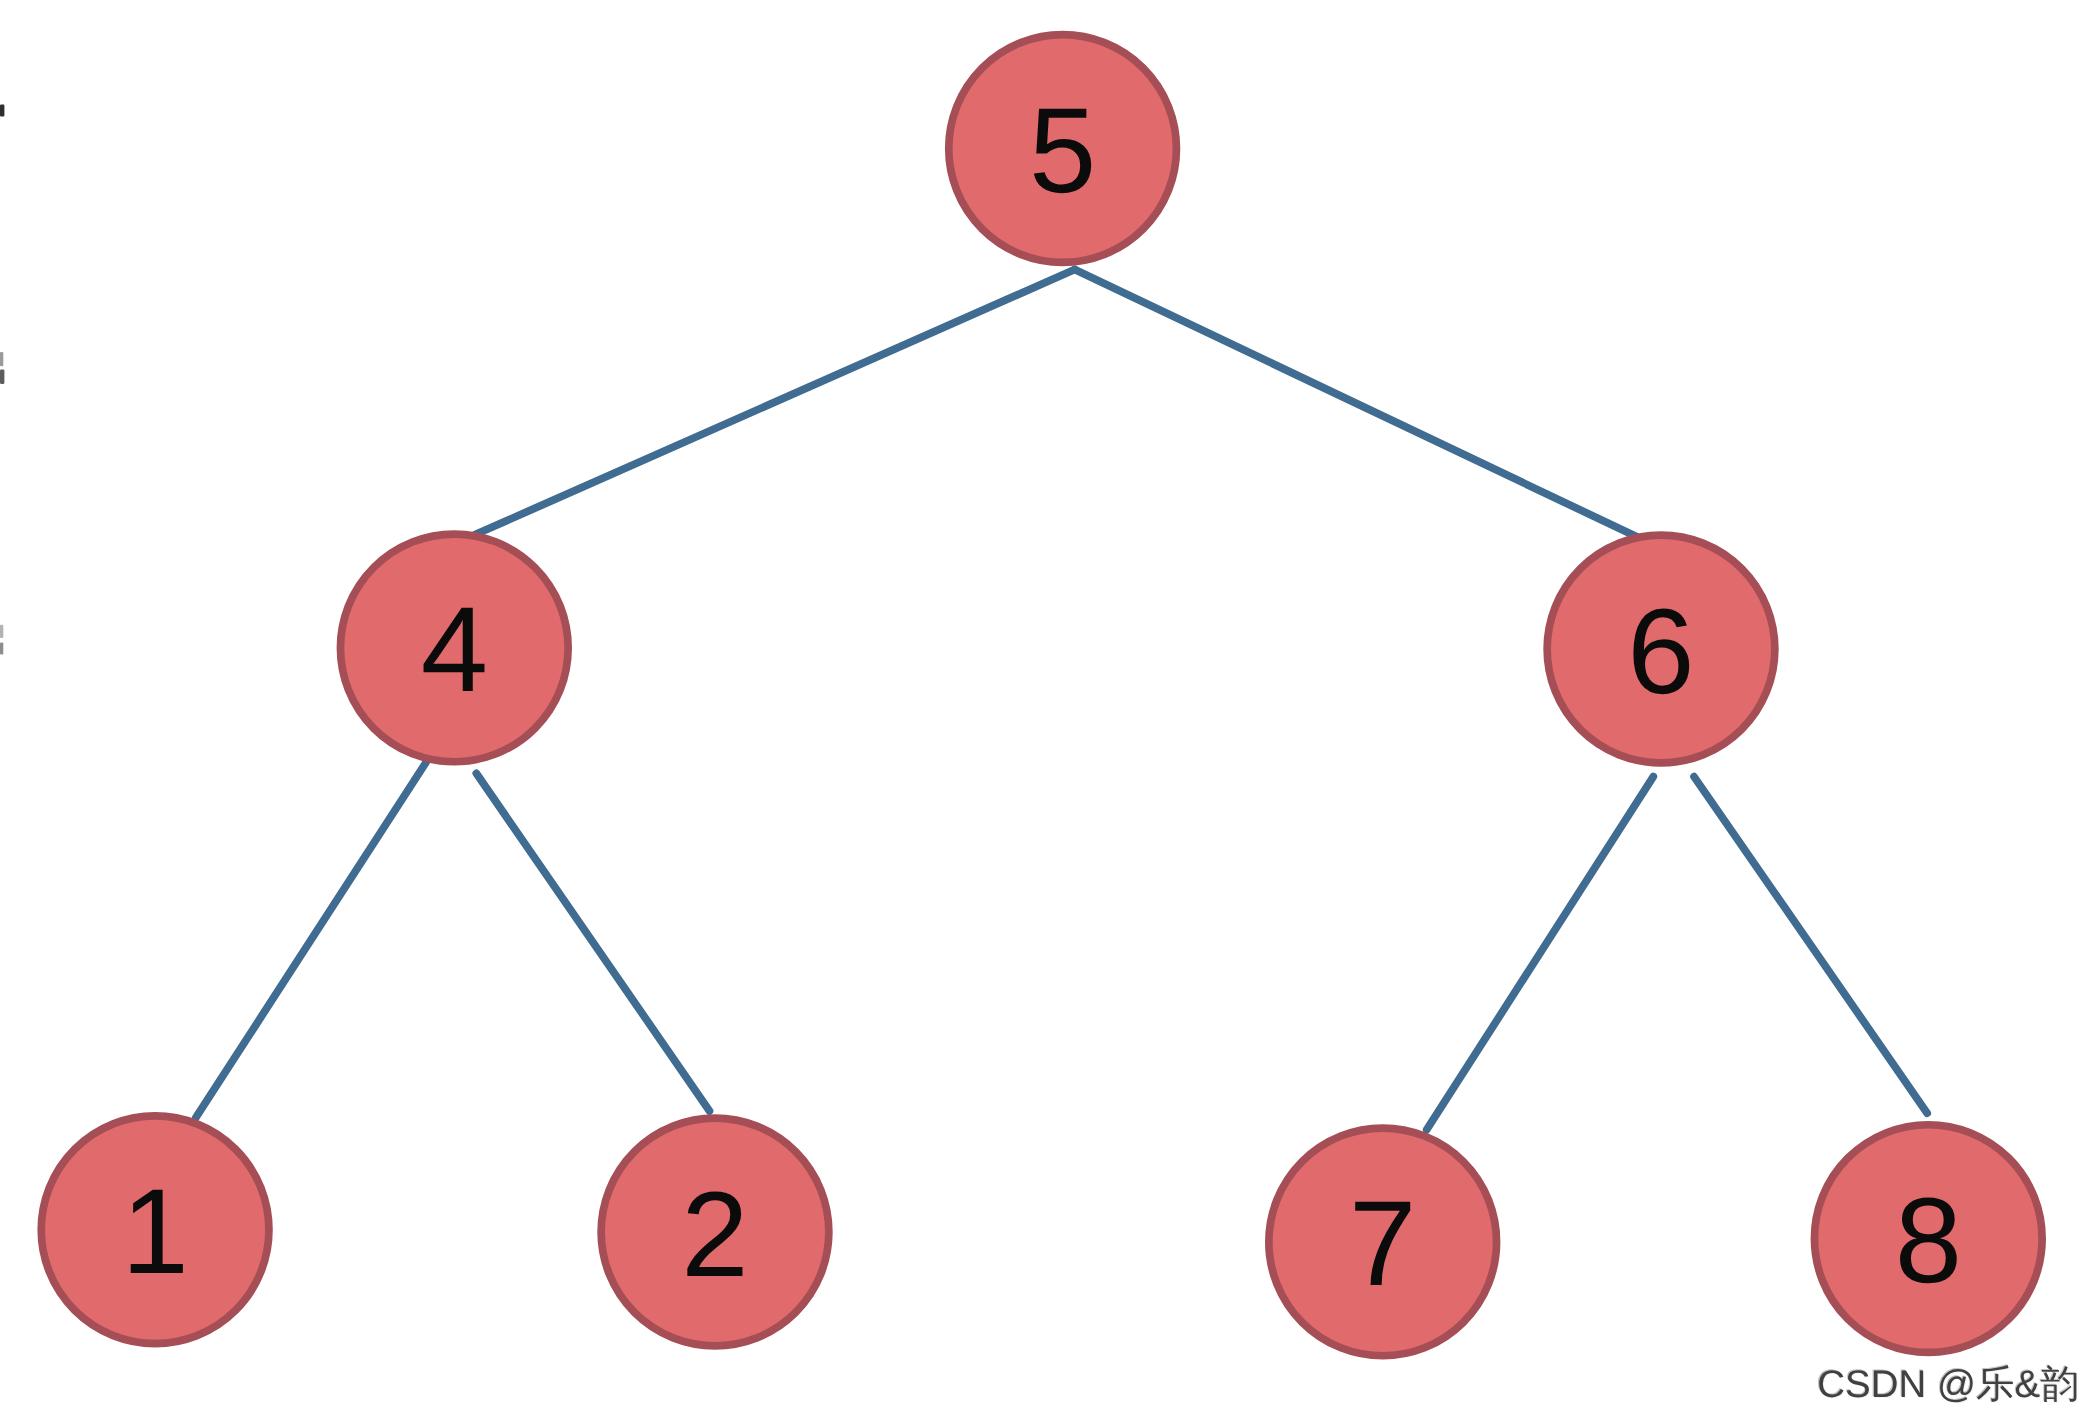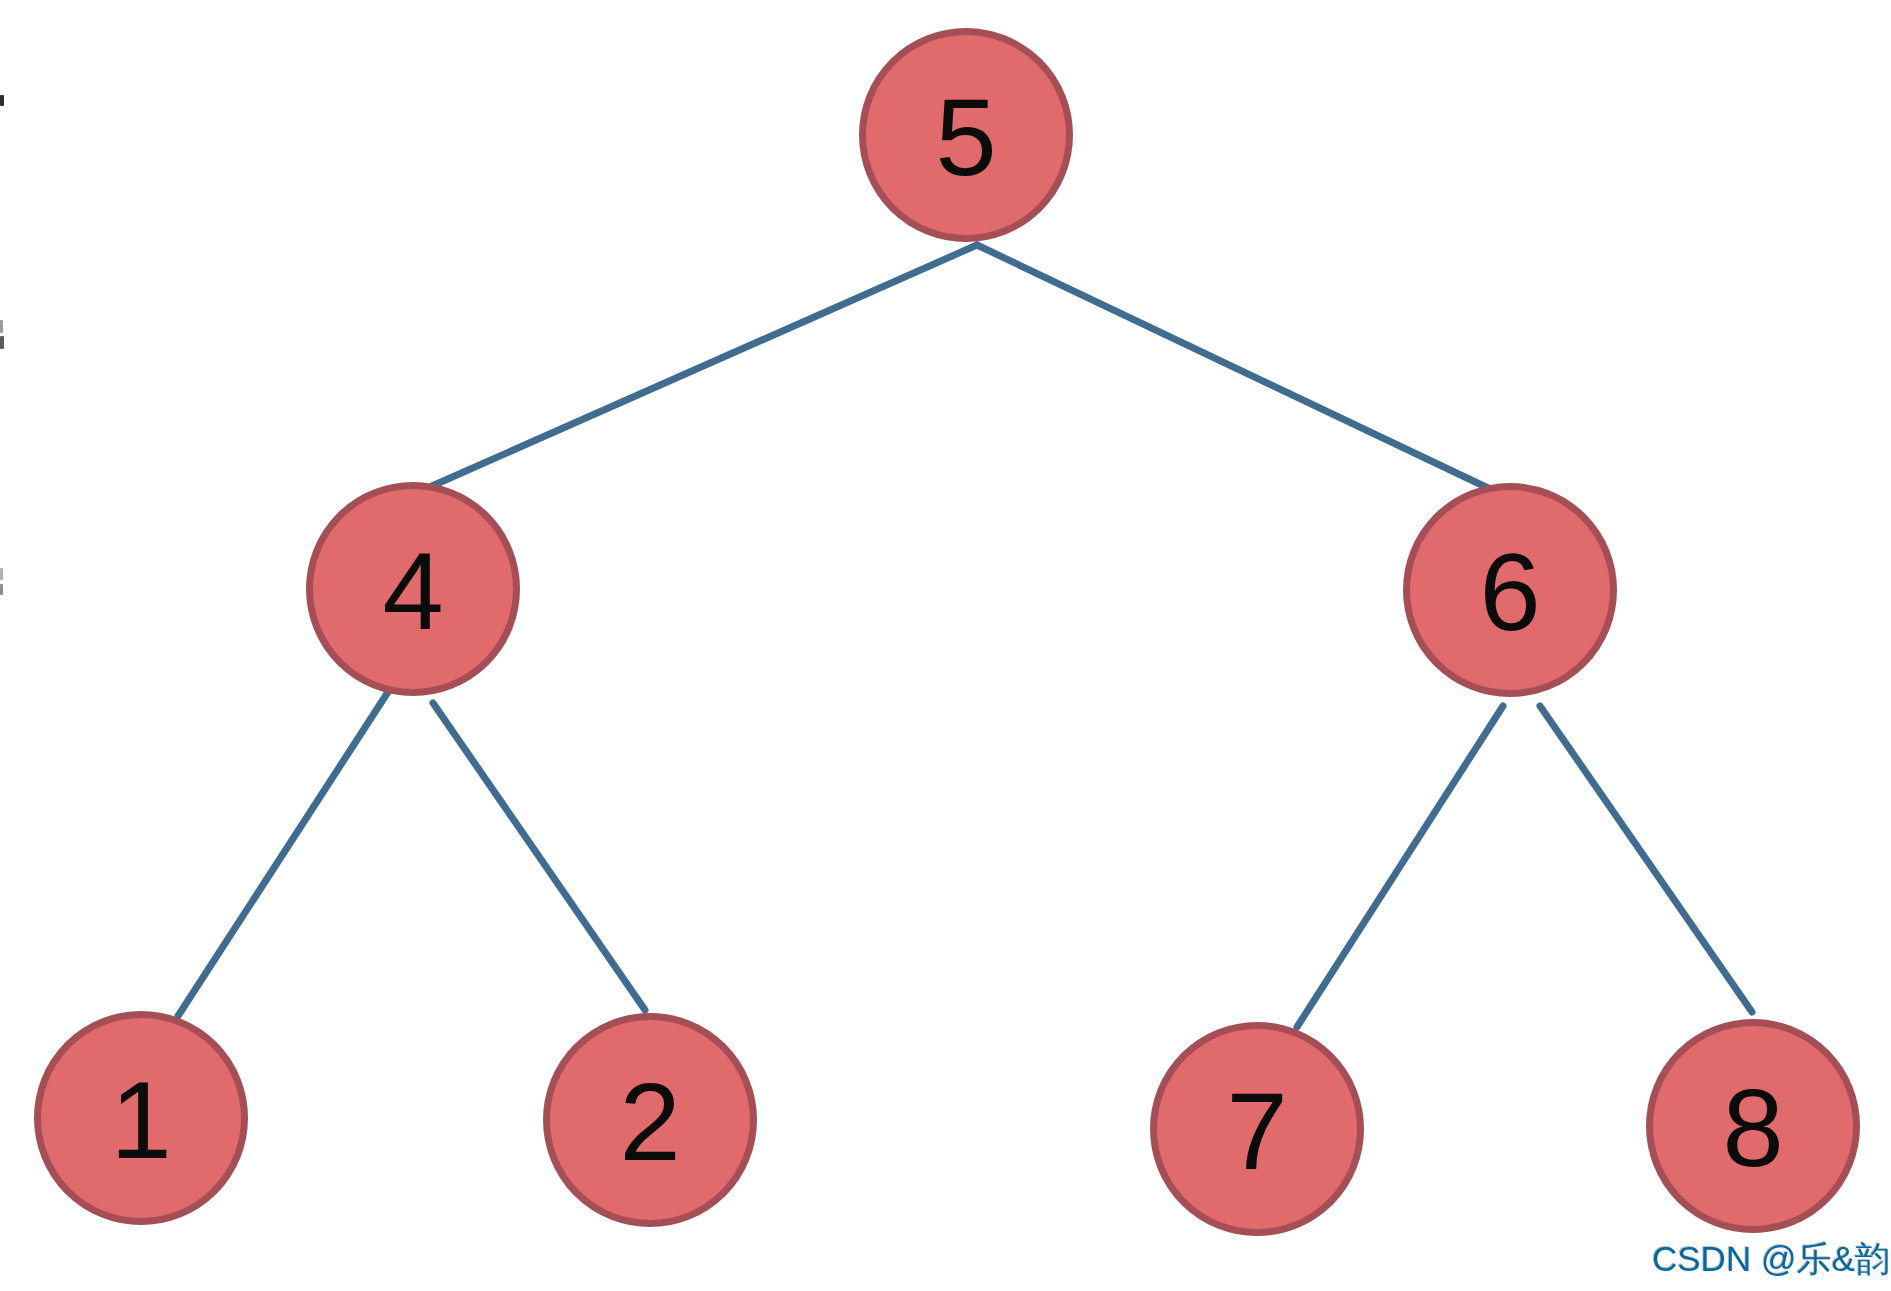--- a/index.html
+++ b/index.html
@@ -26,21 +26,21 @@
     font-family: "Liberation Sans", sans-serif;
     font-size: 110px;
     font-weight: 400;
   }
   .watermark {
     position: absolute;
     left: 1652px;
     top: 1240px;
     font-size: 35px;
     line-height: 1.1;
-    color: #0369a1;
+    color: #404040;
     text-shadow: -1px -1px 0 #c2c2c2, 1px 1px 0 #f4f4f4;
     white-space: nowrap;
     user-select: none;
   }
   .edge-fragment {
     position: absolute;
     left: 0;
     border-radius: 1px;
   }
   .frag-1 { top: 95px;  width: 4px; height: 11px; background: #2e2e2e; }

